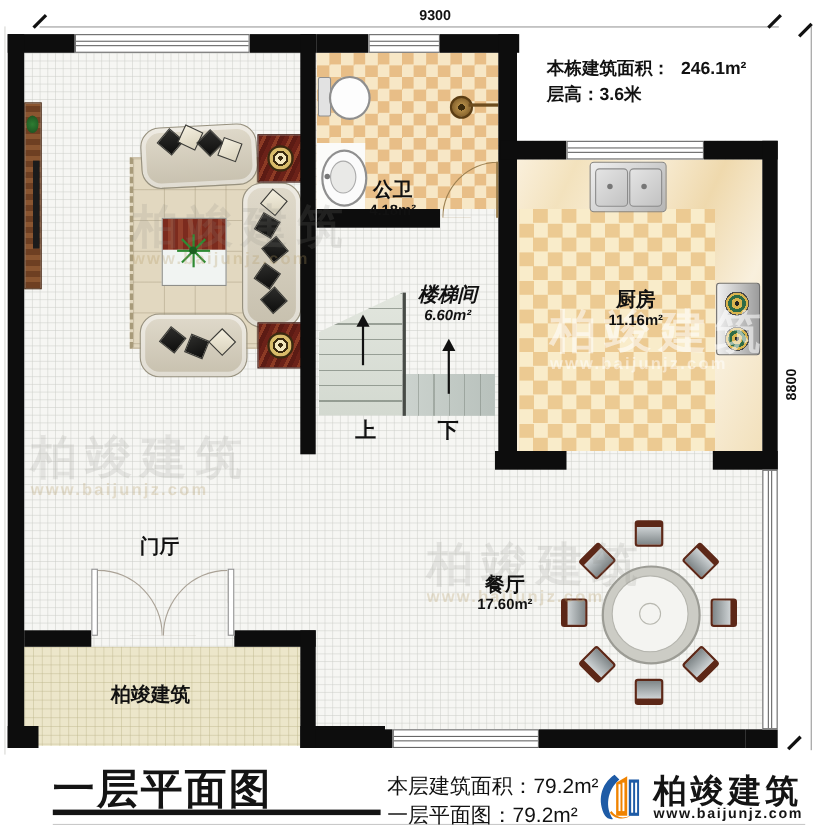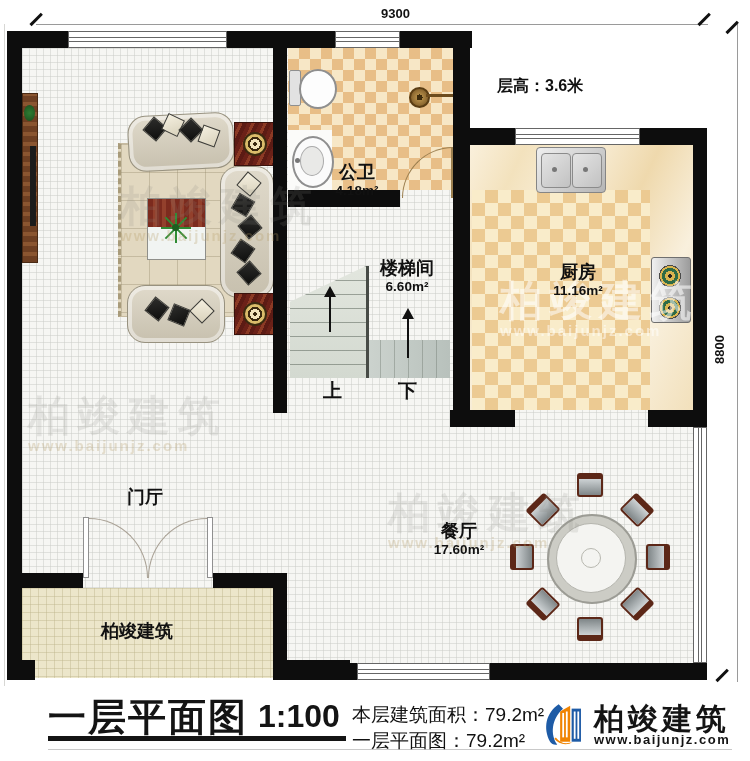--- a/index.html
+++ b/index.html
@@ -243,39 +243,42 @@
   <div class="abs leaf" style="left:207px;top:517px;width:6px;height:61px;"></div>
   <div class="abs arc arc-tr" style="left:89px;top:518px;width:59px;height:60px;"></div>
   <div class="abs arc arc-tl" style="left:148px;top:518px;width:59px;height:60px;"></div>
   <div class="abs arc arc-bath" style="left:402px;top:147px;width:51px;height:51px;"></div>
   <div class="abs" style="left:451px;top:147px;width:2px;height:51px;background:#9b7f4f;z-index:32;"></div>
 
   <div class="abs room-label" style="left:307px;top:116px;width:100px;margin-top:46px;">
     <span class="room-name">公卫</span>
     <span class="room-area">4.18m²</span>
   </div>
-  <div class="abs room-label" style="left:347px;top:258px;width:120px;">
+  <div class="abs room-label" style="left:347px;top:258px;width:120px;font-style:italic;">
     <span class="room-name">楼梯间</span>
     <span class="room-area">6.60m²</span>
   </div>
   <div class="abs room-label" style="left:518px;top:262px;width:120px;">
     <span class="room-name">厨房</span>
     <span class="room-area">11.16m²</span>
   </div>
   <div class="abs room-label" style="left:399px;top:521px;width:120px;">
     <span class="room-name">餐厅</span>
     <span class="room-area">17.60m²</span>
   </div>
   <div class="abs room-label" style="left:95px;top:487px;width:100px;">
     <span class="room-name">门厅</span>
   </div>
   <div class="abs room-label" style="left:57px;top:621px;width:160px;">
     <span class="room-name">柏竣建筑</span>
   </div>
 
+  <div class="abs info-line" style="left:497px;top:52px;">
+    <span>本栋建筑面积：</span><span class="val">246.1m²</span>
+  </div>
   <div class="abs info-line" style="left:497px;top:76px;">
     <span>层高：</span><span>3.6米</span>
   </div>
 
   <div class="abs dim-line" style="left:36px;top:24px;width:672px;height:1px;"></div>
   <div class="abs dim-line" style="left:737px;top:24px;width:1px;height:658px;"></div>
   <div class="abs ext-line" style="left:4px;top:24px;width:1px;height:662px;"></div>
   <div class="abs tick" style="left:28px;top:18px;"></div>
   <div class="abs tick" style="left:696px;top:18px;"></div>
   <div class="abs tick" style="left:724px;top:26px;"></div>
@@ -302,21 +305,20 @@
       </div>
   </div>
   <div class="abs wm lightwm" style="left:500px;top:280px;">
     <div>
         <div class="wm-brand">柏竣建筑</div>
     <div class="wm-url">www.baijunjz.com</div>
       </div>
   </div>
 
   <div class="abs footer-title" style="left:48px;top:692px;">一层平面图</div>
-  <div class="abs footer-scale" style="left:258px;top:698px;">1:100</div>
   <div class="abs footer-rule-thick" style="left:48px;top:736px;width:298px;height:5px;"></div>
   <div class="abs footer-rule-thin" style="left:48px;top:749px;width:684px;height:1px;"></div>
   <div class="abs footer-info" style="left:352px;top:702px;">
     <span>本层建筑面积：</span><span>79.2m²</span>
   </div>
   <div class="abs footer-info" style="left:352px;top:728px;">
     <span>一层平面图：</span><span>79.2m²</span>
   </div>
   <div class="abs" style="left:540px;top:697px;width:46px;height:52px;z-index:50;">
     <svg width="46" height="52" viewBox="0 0 64 72">

